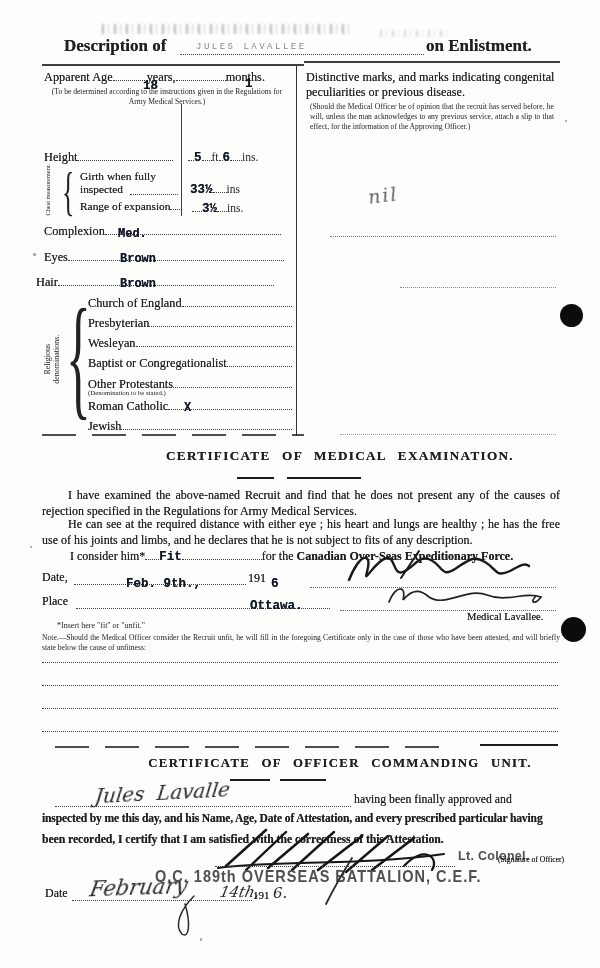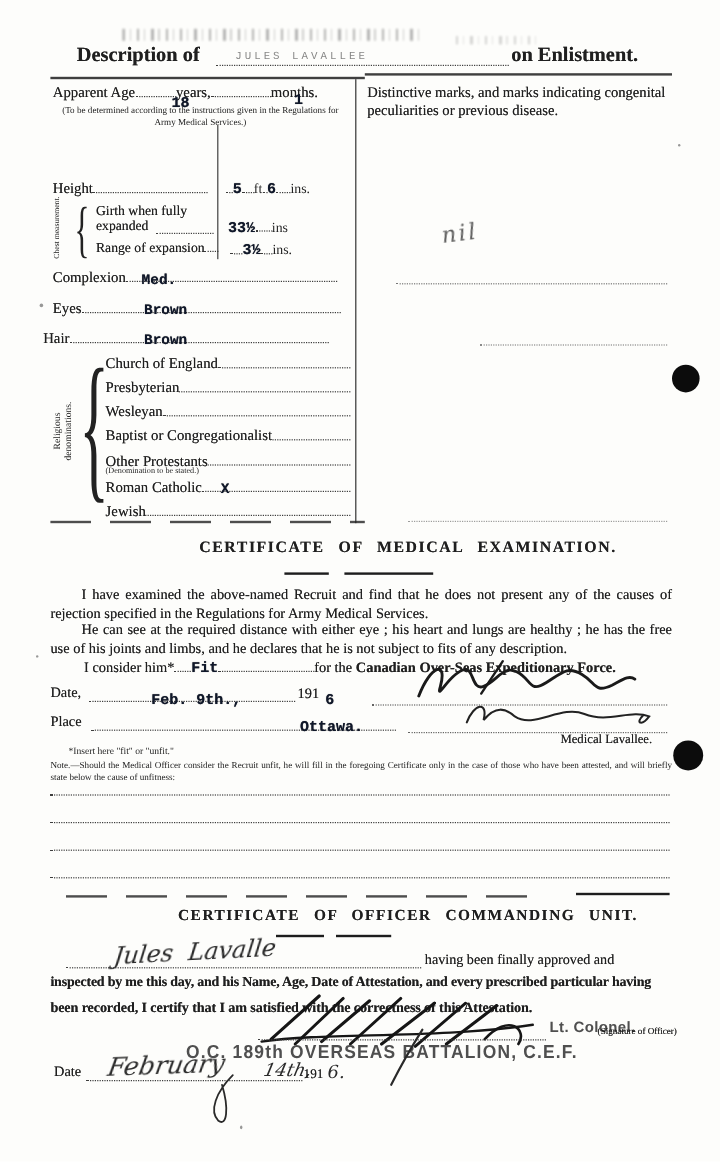--- a/index.html
+++ b/index.html
@@ -58,21 +58,21 @@
 
   <div class="a lbl ink" style="left:44px;top:150px;white-space:nowrap;">
     <span>Height</span><span class="ldr" style="width:96px;"></span>
   </div>
   <div class="a" style="left:188px;top:150px;white-space:nowrap;font-size:11.5px;">
     <span class="ldr" style="width:6px;"></span><span class="typed" style="font-size:12.5px;">5</span><span class="ldr" style="width:10px;"></span><span>ft</span><span class="ldr" style="width:4px;"></span><span class="typed" style="font-size:12.5px;">6</span><span class="ldr" style="width:12px;"></span><span>ins.</span>
   </div>
 
   <div class="a vlabel fine" style="left:20px;top:186px;width:56px;font-size:6.4px;">Chest measurement.</div>
   <div class="a brace" style="left:62px;top:166px;font-size:52px;transform:scaleX(.5);">{</div>
-  <div class="a ink" style="left:80px;top:170px;width:100px;font-size:11.4px;line-height:1.15;">Girth when fully expanded</div>
+  <div class="a ink" style="left:80px;top:170px;width:100px;font-size:11.4px;line-height:1.15;">Girth when fully inspected</div>
   <div class="dot" style="left:130px;top:194px;width:48px;"></div>
   <div class="a" style="left:190px;top:182px;white-space:nowrap;font-size:11.5px;">
     <span class="typed" style="font-size:12.5px;">33½</span><span class="ldr" style="width:14px;"></span><span>ins</span>
   </div>
   <div class="a lbl ink" style="left:80px;top:199px;white-space:nowrap;font-size:11.4px;">
     <span>Range of expansion</span><span class="ldr" style="width:12px;"></span>
   </div>
   <div class="a" style="left:192px;top:201px;white-space:nowrap;font-size:11.5px;">
     <span class="ldr" style="width:10px;"></span><span class="typed" style="font-size:12.5px;">3½</span><span class="ldr" style="width:10px;"></span><span>ins.</span>
   </div>
@@ -125,20 +125,21 @@
   <div class="a typed" style="left:184px;top:401px;font-size:12px;">X</div>
   <div class="a lbl ink" style="left:88px;top:419px;width:204px;display:flex;">
     <span style="white-space:nowrap;">Jewish</span>
       <span class="ldr" style="flex:1;margin-bottom:2px;"></span>
   </div>
 
   <div class="a dash" style="left:42px;top:434px;width:262px;"></div>
   <div class="dot" style="left:340px;top:434px;width:216px;opacity:.5;"></div>
 
   <div class="a ink" style="left:306px;top:70px;width:252px;font-size:12.2px;line-height:1.25;">Distinctive marks, and marks indicating congenital peculiarities or previous disease.</div>
+  <div class="a fine" style="left:310px;top:102px;width:244px;text-align:justify;">(Should the Medical Officer be of opinion that the recruit has served before, he will, unless the man acknowledges to any previous service, attach a slip to that effect, for the information of the Approving Officer.)</div>
   <div class="a hand" style="left:368px;top:184px;font-size:19px;transform:rotate(-7deg);opacity:.75;letter-spacing:2px;filter:blur(.3px);">nil</div>
 
   <div class="blackdot" style="left:560px;top:304px;width:23px;height:23px;"></div>
   <div class="blackdot" style="left:561px;top:617px;width:25px;height:25px;"></div>
 
   <div class="a heading ink" style="left:0;top:448px;width:600px;">CERTIFICATE OF MEDICAL EXAMINATION.</div>
   <div class="rule" style="left:237px;top:477px;width:37px;height:1.8px;"></div>
   <div class="rule" style="left:287px;top:477px;width:74px;height:2.2px;"></div>
 
   <div class="a para ink" style="left:42px;top:487px;width:518px;">I have examined the above-named Recruit and find that he does not present any of the causes of rejection specified in the Regulations for Army Medical Services.</div>

